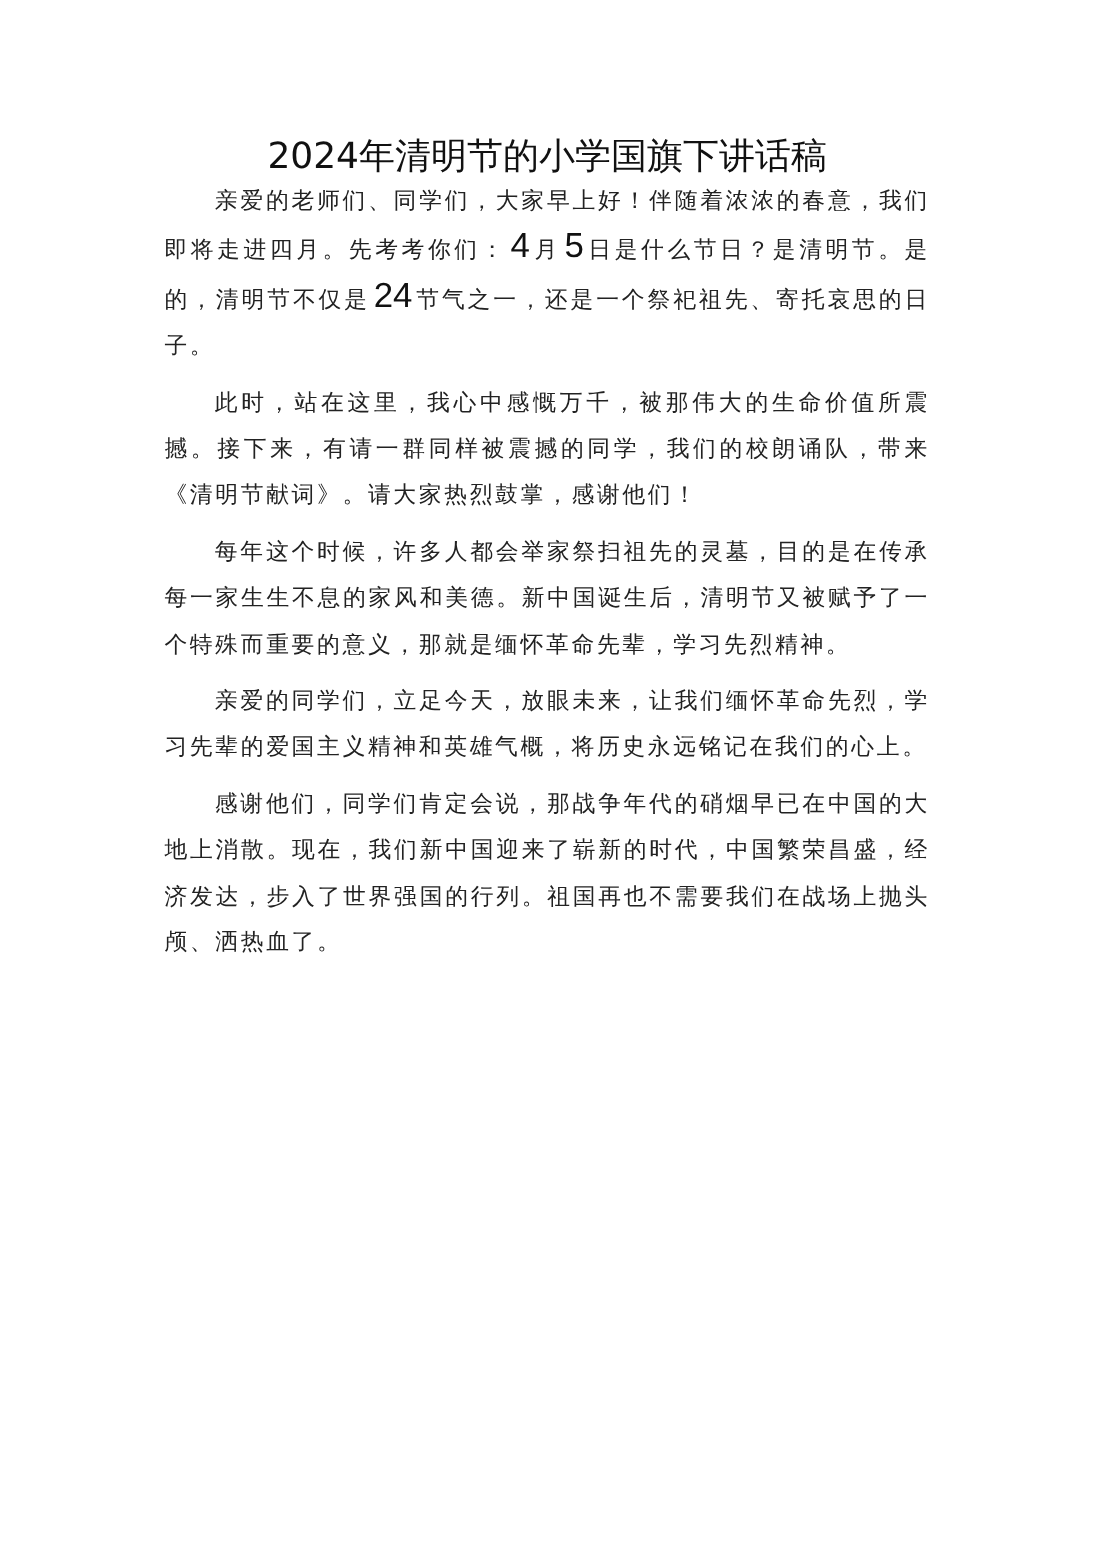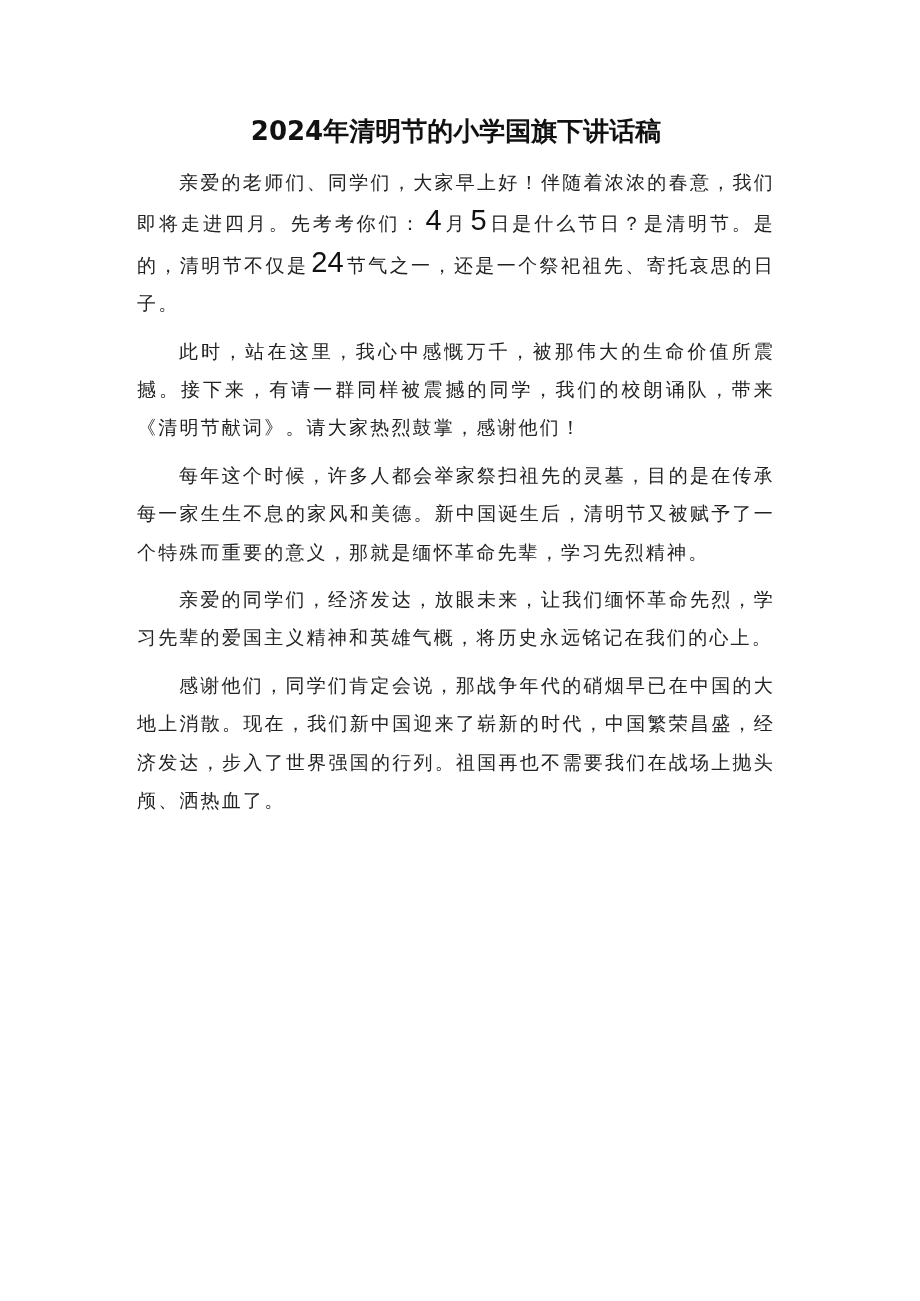--- a/index.html
+++ b/index.html
@@ -1,35 +1,35 @@
 <!DOCTYPE html>
 <html><head>
 <meta charset="utf-8">
 <style>
   html, body { margin: 0; padding: 0; background: #ffffff; }
   body { width: 920px; height: 1301px; position: relative; overflow: hidden; }
   .page { position: absolute; left: 137px; top: 0; width: 638px; color: #1a1a1a; }
   .title {
     position: absolute; top: 111px; left: 0; width: 638px; text-align: center;
-    font-family: "DejaVu Sans", sans-serif; font-size: 26px; color: #111; letter-spacing: 0px;
-    line-height: 40px; margin: 0; font-weight: bold;
+    font-family: "DejaVu Sans", sans-serif; font-size: 30px; color: #111; letter-spacing: 0px;
+    line-height: 40px; margin: 0; font-weight: normal;
   }
-  .body { position: absolute; top: 163px; left: 0; width: 638px; }
+  .body { position: absolute; top: 148px; left: 0; width: 638px; }
   .para {
     font-family: "DejaVu Serif", serif; font-size: 19px; line-height: 38.4px;
     letter-spacing: 2.2px; margin: 0 0 9px 0; text-indent: 42px; text-align: justify;
     color: #222;
   }
   .big { font-family: "Liberation Sans", sans-serif; font-size: 29px; letter-spacing: 0; color: #111; padding: 0 3px; }
 </style>
 </head>
 <body>
 
 <div class="page">
   <h1 class="title">2024年清明节的小学国旗下讲话稿</h1>
   <div class="body">
     <p class="para"><span>亲爱的老师们、同学们，大家早上好！伴随着浓浓的春意，我们即将走进四月。先考考你们：</span><span class="big">4</span><span>月</span><span class="big">5</span><span>日是什么节日？是清明节。是的，清明节不仅是</span><span class="big">24</span><span>节气之一，还是一个祭祀祖先、寄托哀思的日子。</span></p>
     <p class="para">此时，站在这里，我心中感慨万千，被那伟大的生命价值所震撼。接下来，有请一群同样被震撼的同学，我们的校朗诵队，带来《清明节献词》。请大家热烈鼓掌，感谢他们！</p>
     <p class="para">每年这个时候，许多人都会举家祭扫祖先的灵墓，目的是在传承每一家生生不息的家风和美德。新中国诞生后，清明节又被赋予了一个特殊而重要的意义，那就是缅怀革命先辈，学习先烈精神。</p>
-    <p class="para">亲爱的同学们，经济发达，放眼未来，让我们缅怀革命先烈，学习先辈的爱国主义精神和英雄气概，将历史永远铭记在我们的心上。</p>
+    <p class="para">亲爱的同学们，立足今天，放眼未来，让我们缅怀革命先烈，学习先辈的爱国主义精神和英雄气概，将历史永远铭记在我们的心上。</p>
     <p class="para">感谢他们，同学们肯定会说，那战争年代的硝烟早已在中国的大地上消散。现在，我们新中国迎来了崭新的时代，中国繁荣昌盛，经济发达，步入了世界强国的行列。祖国再也不需要我们在战场上抛头颅、洒热血了。</p>
   </div>
 </div>
 
 </body></html>

